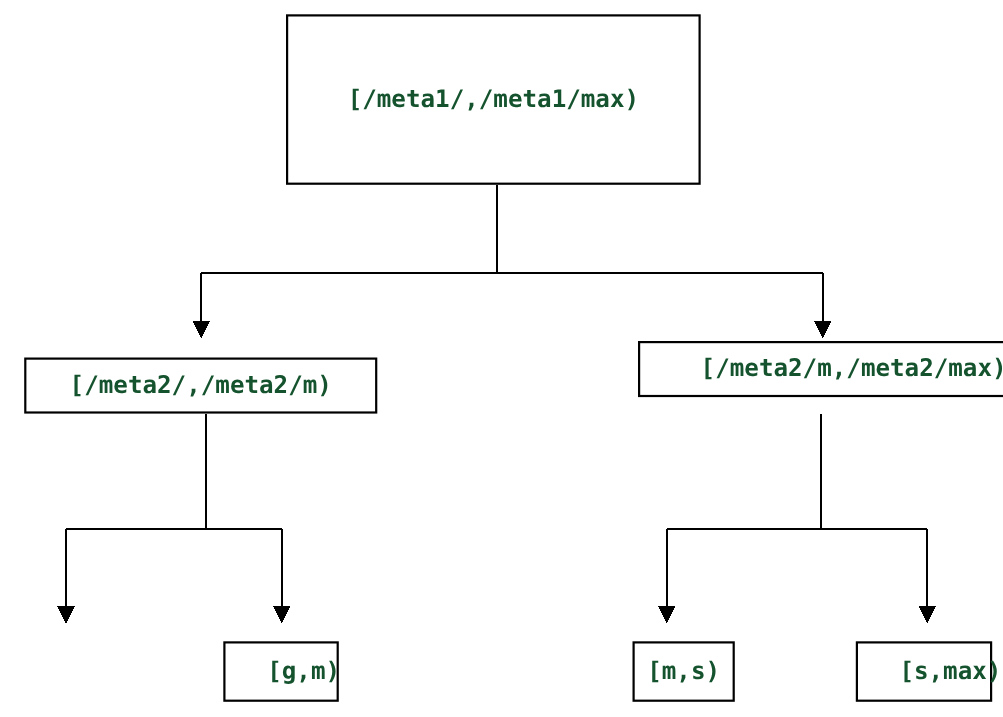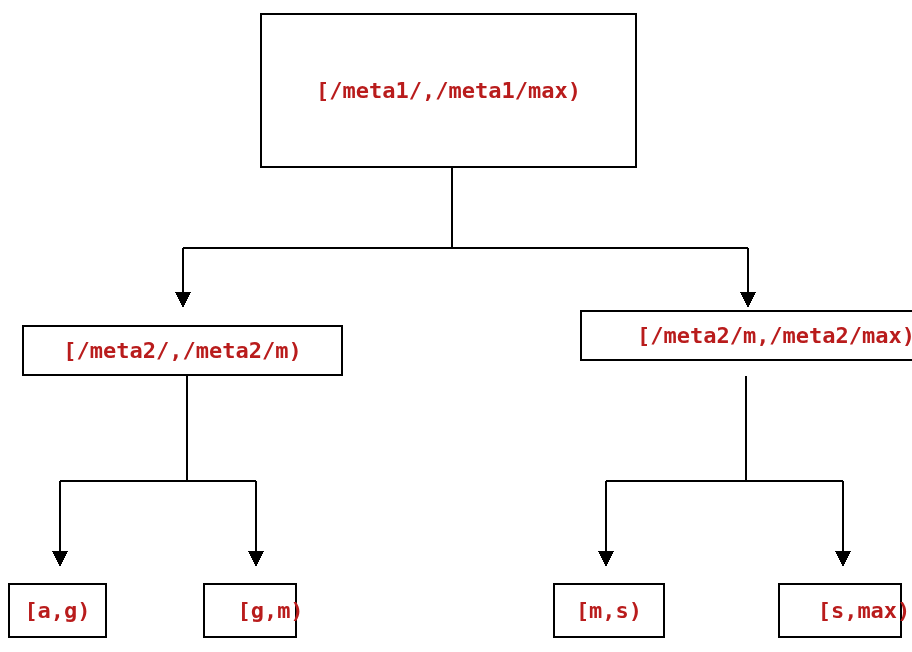--- a/index.html
+++ b/index.html
@@ -34,30 +34,30 @@
   .node {
     position: absolute;
     box-sizing: border-box;
     border: 2px solid #000000;
     background: #ffffff;
     display: flex;
     align-items: center;
     justify-content: center;
     font-size: 22px;
     font-weight: bold;
-    color: #b91c1c;
+    color: #14532d;
     white-space: pre;
     letter-spacing: 0;
   }
   #node-root       { left: 260px; top: 13px;  width: 377px; height: 155px; }
   #node-meta2-low  { left: 22px;  top: 325px; width: 321px; height: 51px; justify-content: center;  }
   #node-meta2-high { left: 580px; top: 310px; width: 392px; height: 51px;  }
   #node-leaf-ag    { left: 8px;   top: 583px; width: 99px;  height: 55px;  }
-  #node-leaf-gm    { left: 203px; top: 583px; width: 94px;  height: 55px; padding-left: 41px;  }
-  #node-leaf-ms    { left: 553px; top: 583px; width: 112px;  height: 55px;  }
+  #node-leaf-gm    { left: 203px; top: 583px; width: 105px;  height: 55px; padding-left: 41px;  }
+  #node-leaf-ms    { left: 575px; top: 583px; width: 93px;  height: 55px;  }
   #node-leaf-smax  { left: 778px; top: 583px; width: 124px; height: 55px; padding-left: 48px;  }
 </style>
 </head>
 <body>
 
 <div class="canvas">
 
   <svg class="edges" width="912" height="652" viewBox="0 0 912 652" xmlns="http://www.w3.org/2000/svg" shape-rendering="crispEdges">
 
     <g>
@@ -93,23 +93,20 @@
   </div>
 
   <div class="node" id="node-meta2-low">
     <span>[/meta2/,/meta2/m)</span>
   </div>
 
   <div class="node" id="node-meta2-high">
     <span>[/meta2/m,/meta2/max)</span>
   </div>
 
-  <div class="node" id="node-leaf-ag">
-    <span>[a,g)</span>
-  </div>
 
   <div class="node" id="node-leaf-gm">
     <span>[g,m)</span>
   </div>
 
   <div class="node" id="node-leaf-ms">
     <span>[m,s)</span>
   </div>
 
   <div class="node" id="node-leaf-smax">

